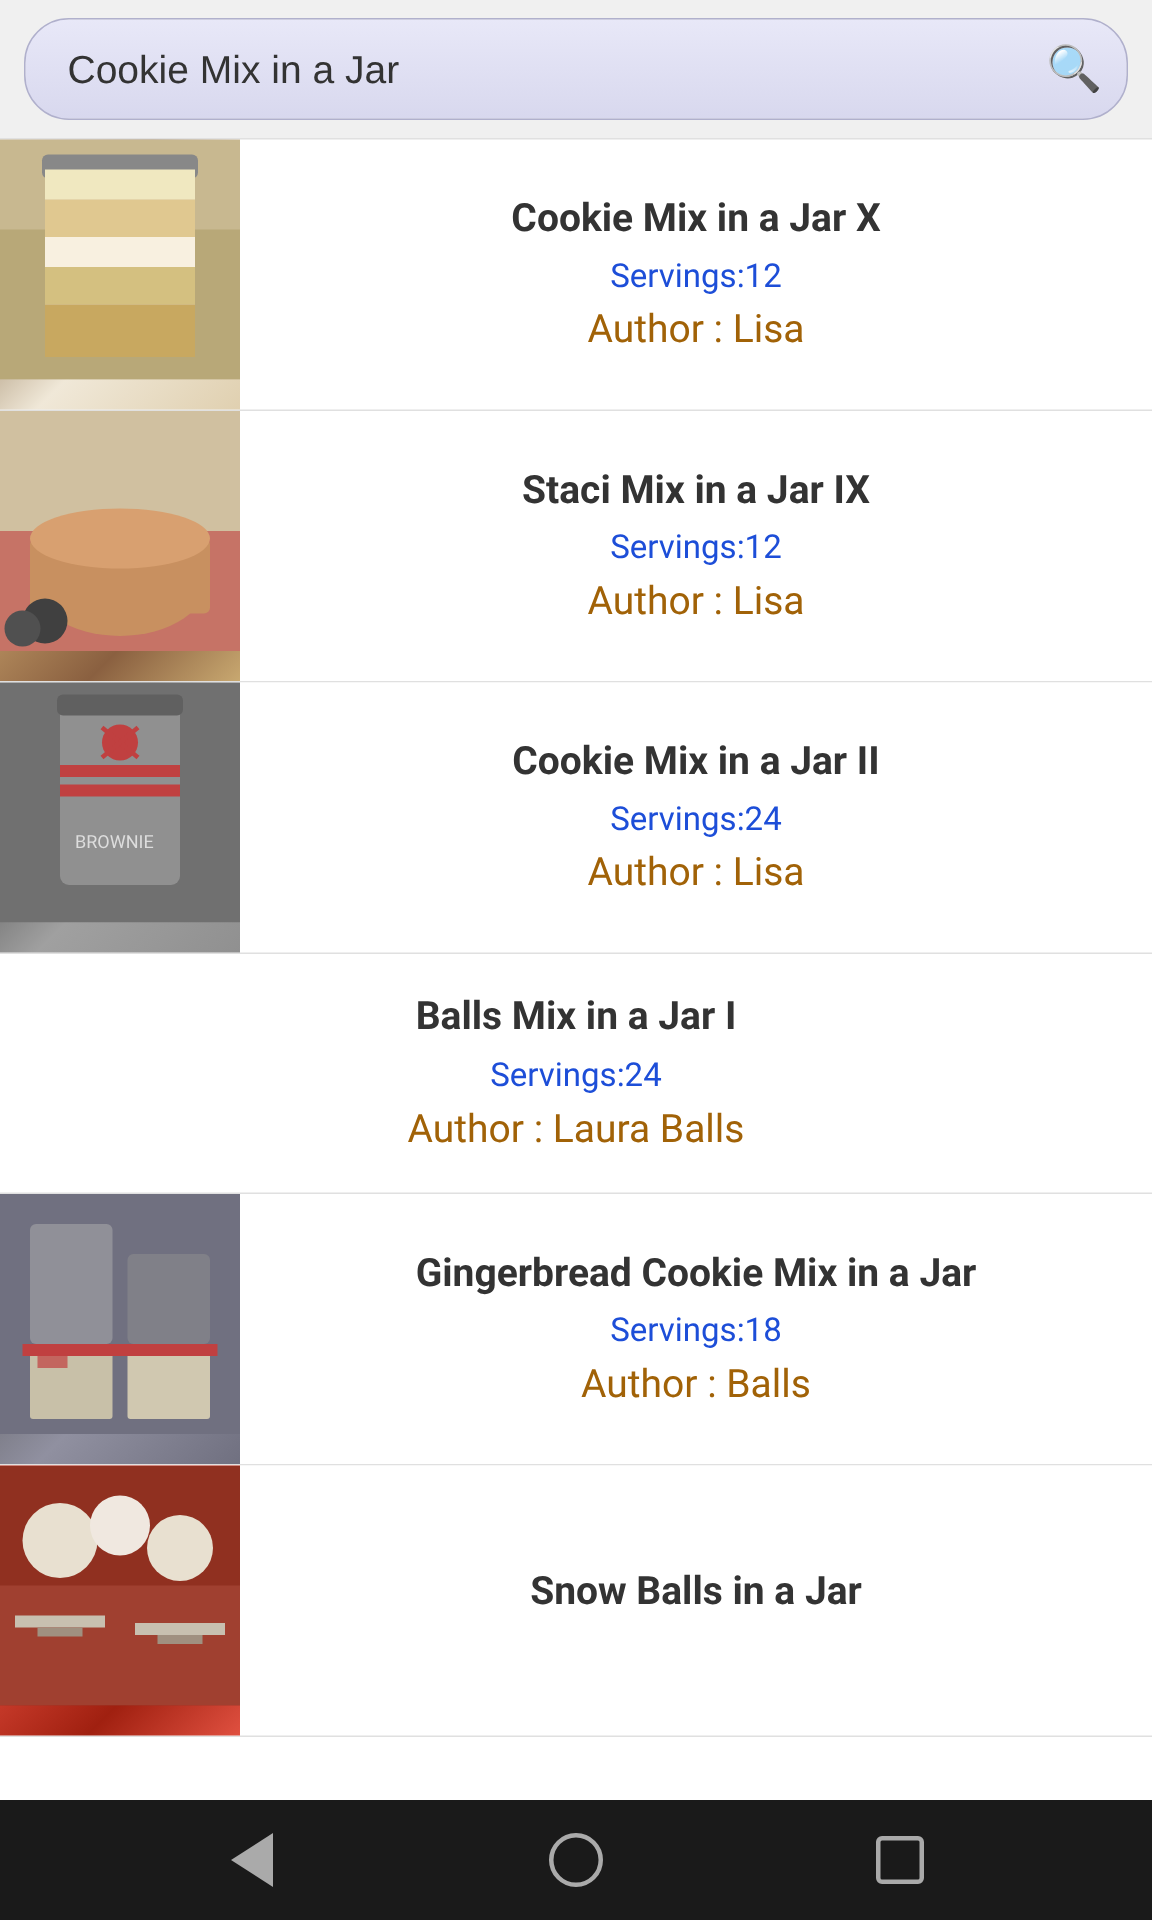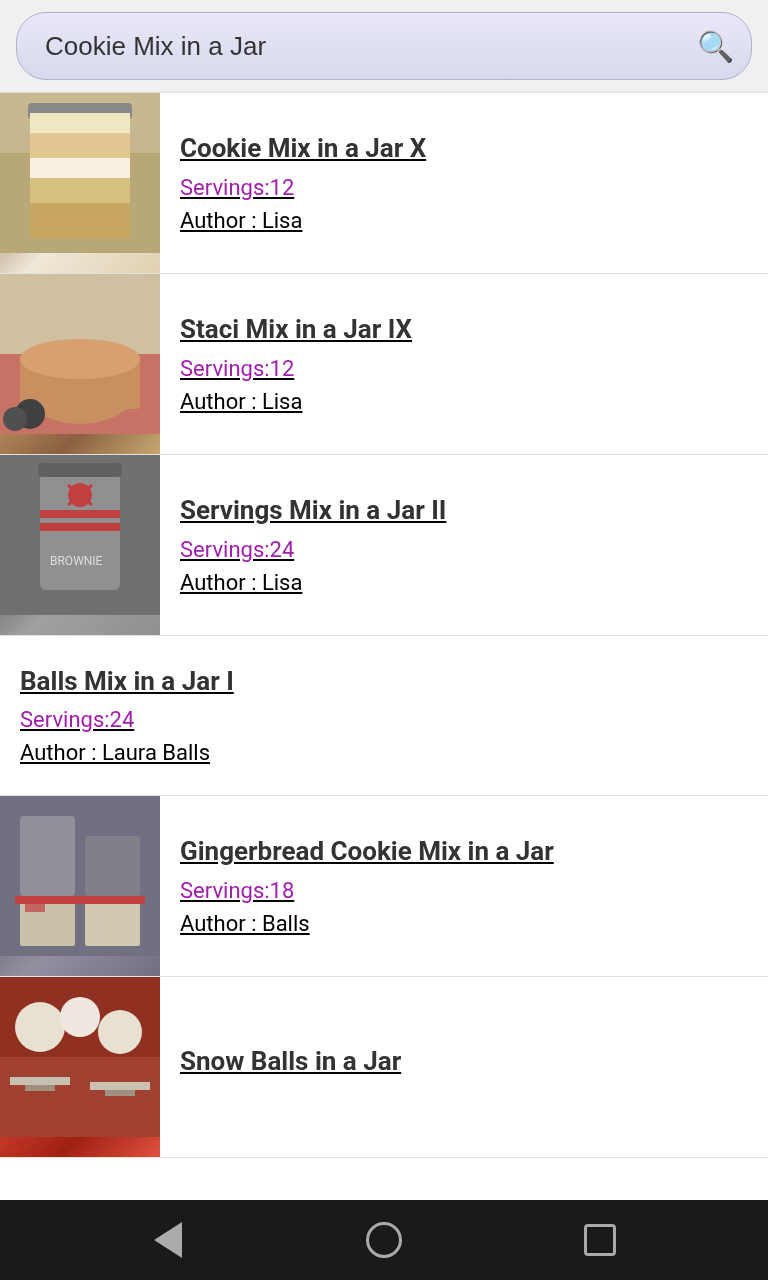--- a/index.html
+++ b/index.html
@@ -77,41 +77,40 @@
     .thumb-1 { background: linear-gradient(135deg, #c8b89a 0%, #a0896a 30%, #f0e8d8 60%, #e0d0b0 100%); }
     .thumb-2 { background: linear-gradient(135deg, #d4c4a0 0%, #b89060 40%, #8a6040 70%, #c8a870 100%); }
     .thumb-3 { background: linear-gradient(135deg, #808080 0%, #606060 30%, #a0a0a0 60%, #909090 100%); }
     .thumb-4 { background: linear-gradient(135deg, #c0a060 0%, #d4b880 40%, #f0d890 70%, #c8a850 100%); }
     .thumb-5 { background: linear-gradient(135deg, #808090 0%, #6a6a70 30%, #9090a0 60%, #707080 100%); }
     .thumb-6 { background: linear-gradient(135deg, #c03020 0%, #d04030 40%, #a02010 70%, #e05040 100%); }
 
     .recipe-info {
       flex: 1;
       padding: 16px 20px;
-      text-align: left;
-      text-decoration: underline;
+      text-align: center;
     }
 
     .recipe-title {
       font-size: 26px;
       font-weight: bold;
       color: #333;
       margin-bottom: 10px;
       line-height: 1.2;
     }
 
     .recipe-servings {
       font-size: 22px;
-      color: #a21caf;
+      color: #1d4ed8;
       margin-bottom: 8px;
     }
 
     .recipe-author {
-      font-size: 22px;
-      color: #000000;
+      font-size: 26px;
+      color: #a16207;
     }
 
     
     .nav-bar {
       height: 80px;
       background: #1a1a1a;
       display: flex;
       align-items: center;
       justify-content: space-around;
       padding: 0 60px;
@@ -197,21 +196,21 @@
           <rect x="40" y="15" width="80" height="120" rx="6" fill="#909090"></rect>
           <rect x="38" y="8" width="84" height="14" rx="4" fill="#606060"></rect>
           <rect x="40" y="55" width="80" height="8" fill="#c04040"></rect>
           <rect x="40" y="68" width="80" height="8" fill="#c04040"></rect>
           <circle cx="80" cy="40" r="12" fill="#c04040"></circle>
           <line x1="68" y1="30" x2="92" y2="50" stroke="#c04040" stroke-width="3"></line>
           <line x1="92" y1="30" x2="68" y2="50" stroke="#c04040" stroke-width="3"></line>
           <text x="50" y="110" font-size="12" fill="#ddd">BROWNIE</text>
         </svg></div>
       <div class="recipe-info">
-        <div class="recipe-title">Servings Mix in a Jar II</div>
+        <div class="recipe-title">Cookie Mix in a Jar II</div>
         <div class="recipe-servings">Servings:24</div>
         <div class="recipe-author">Author : Lisa</div>
       </div>
     </div>
     <div class="recipe-item">
       <div class="recipe-info">
         <div class="recipe-title">Balls Mix in a Jar I</div>
         <div class="recipe-servings">Servings:24</div>
         <div class="recipe-author">Author : Laura Balls</div>
       </div>

